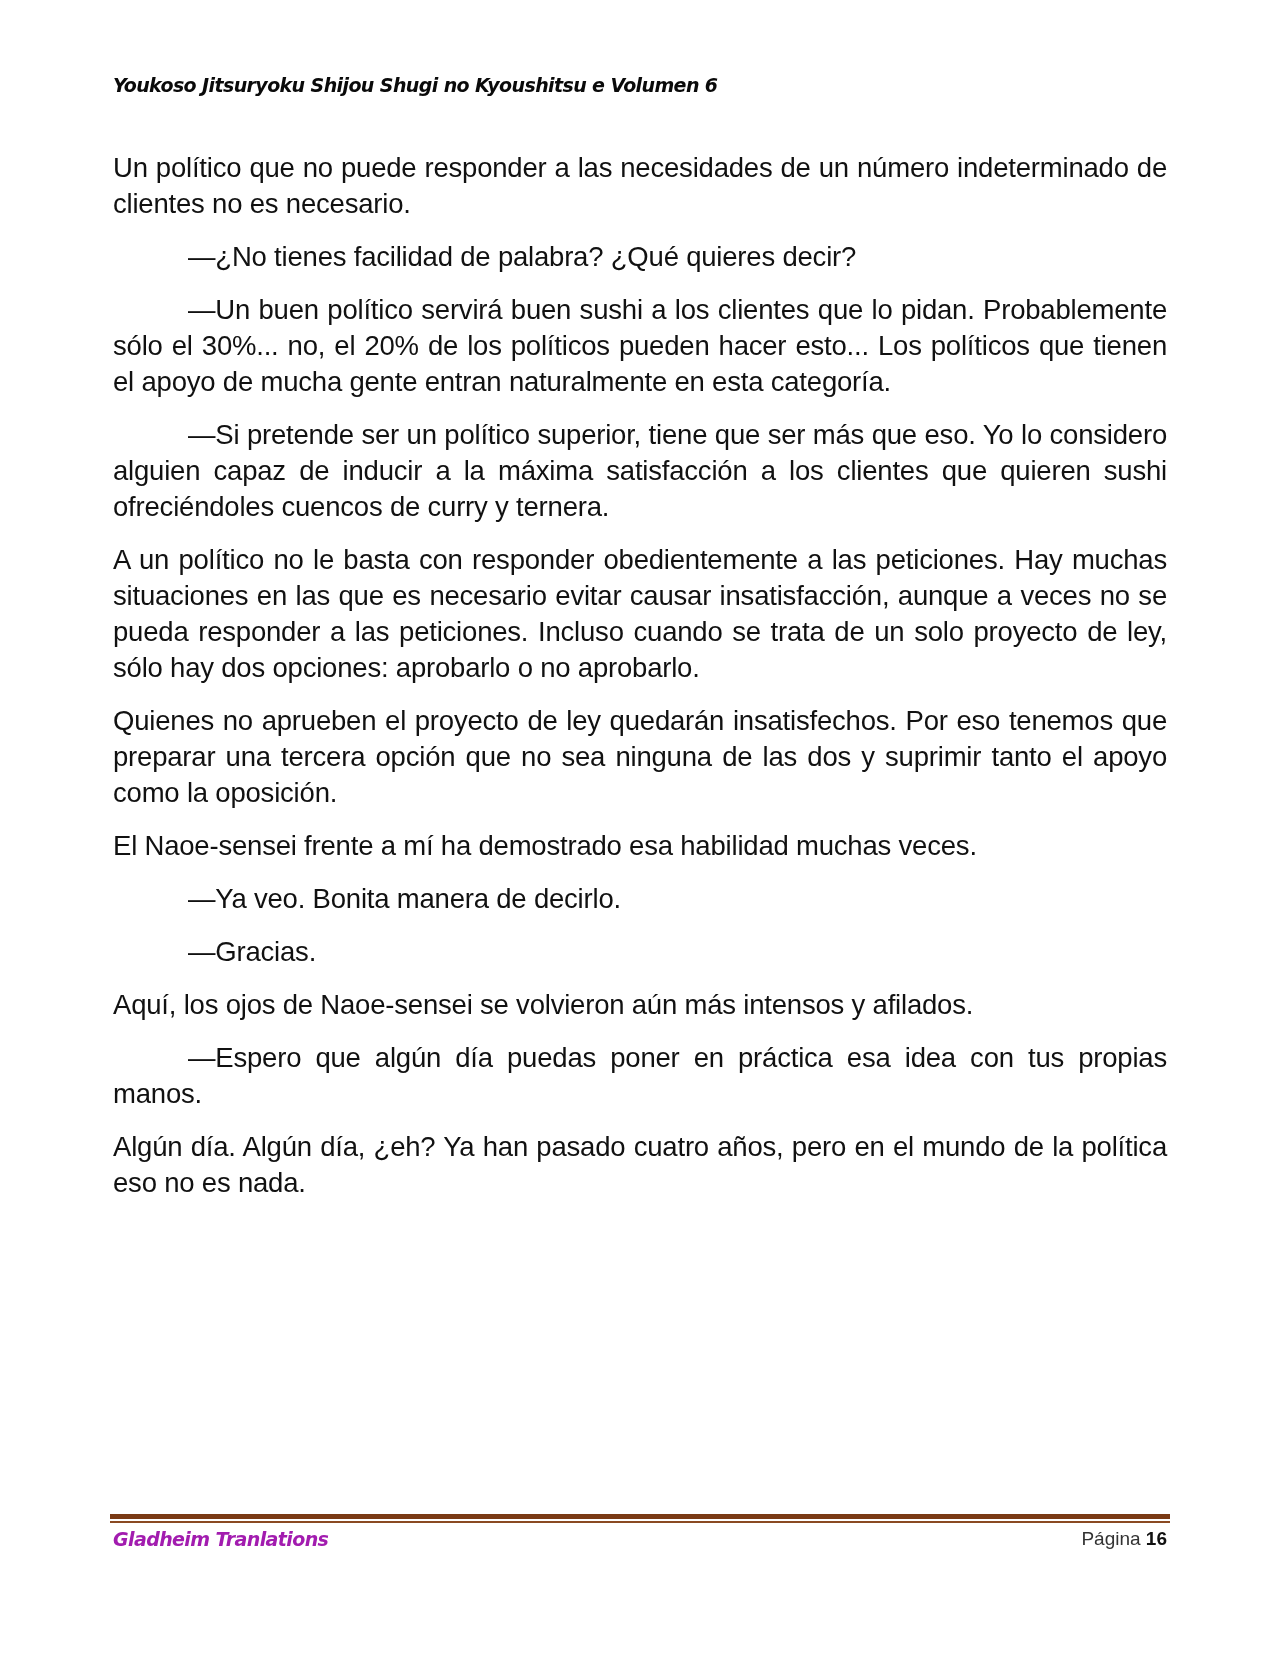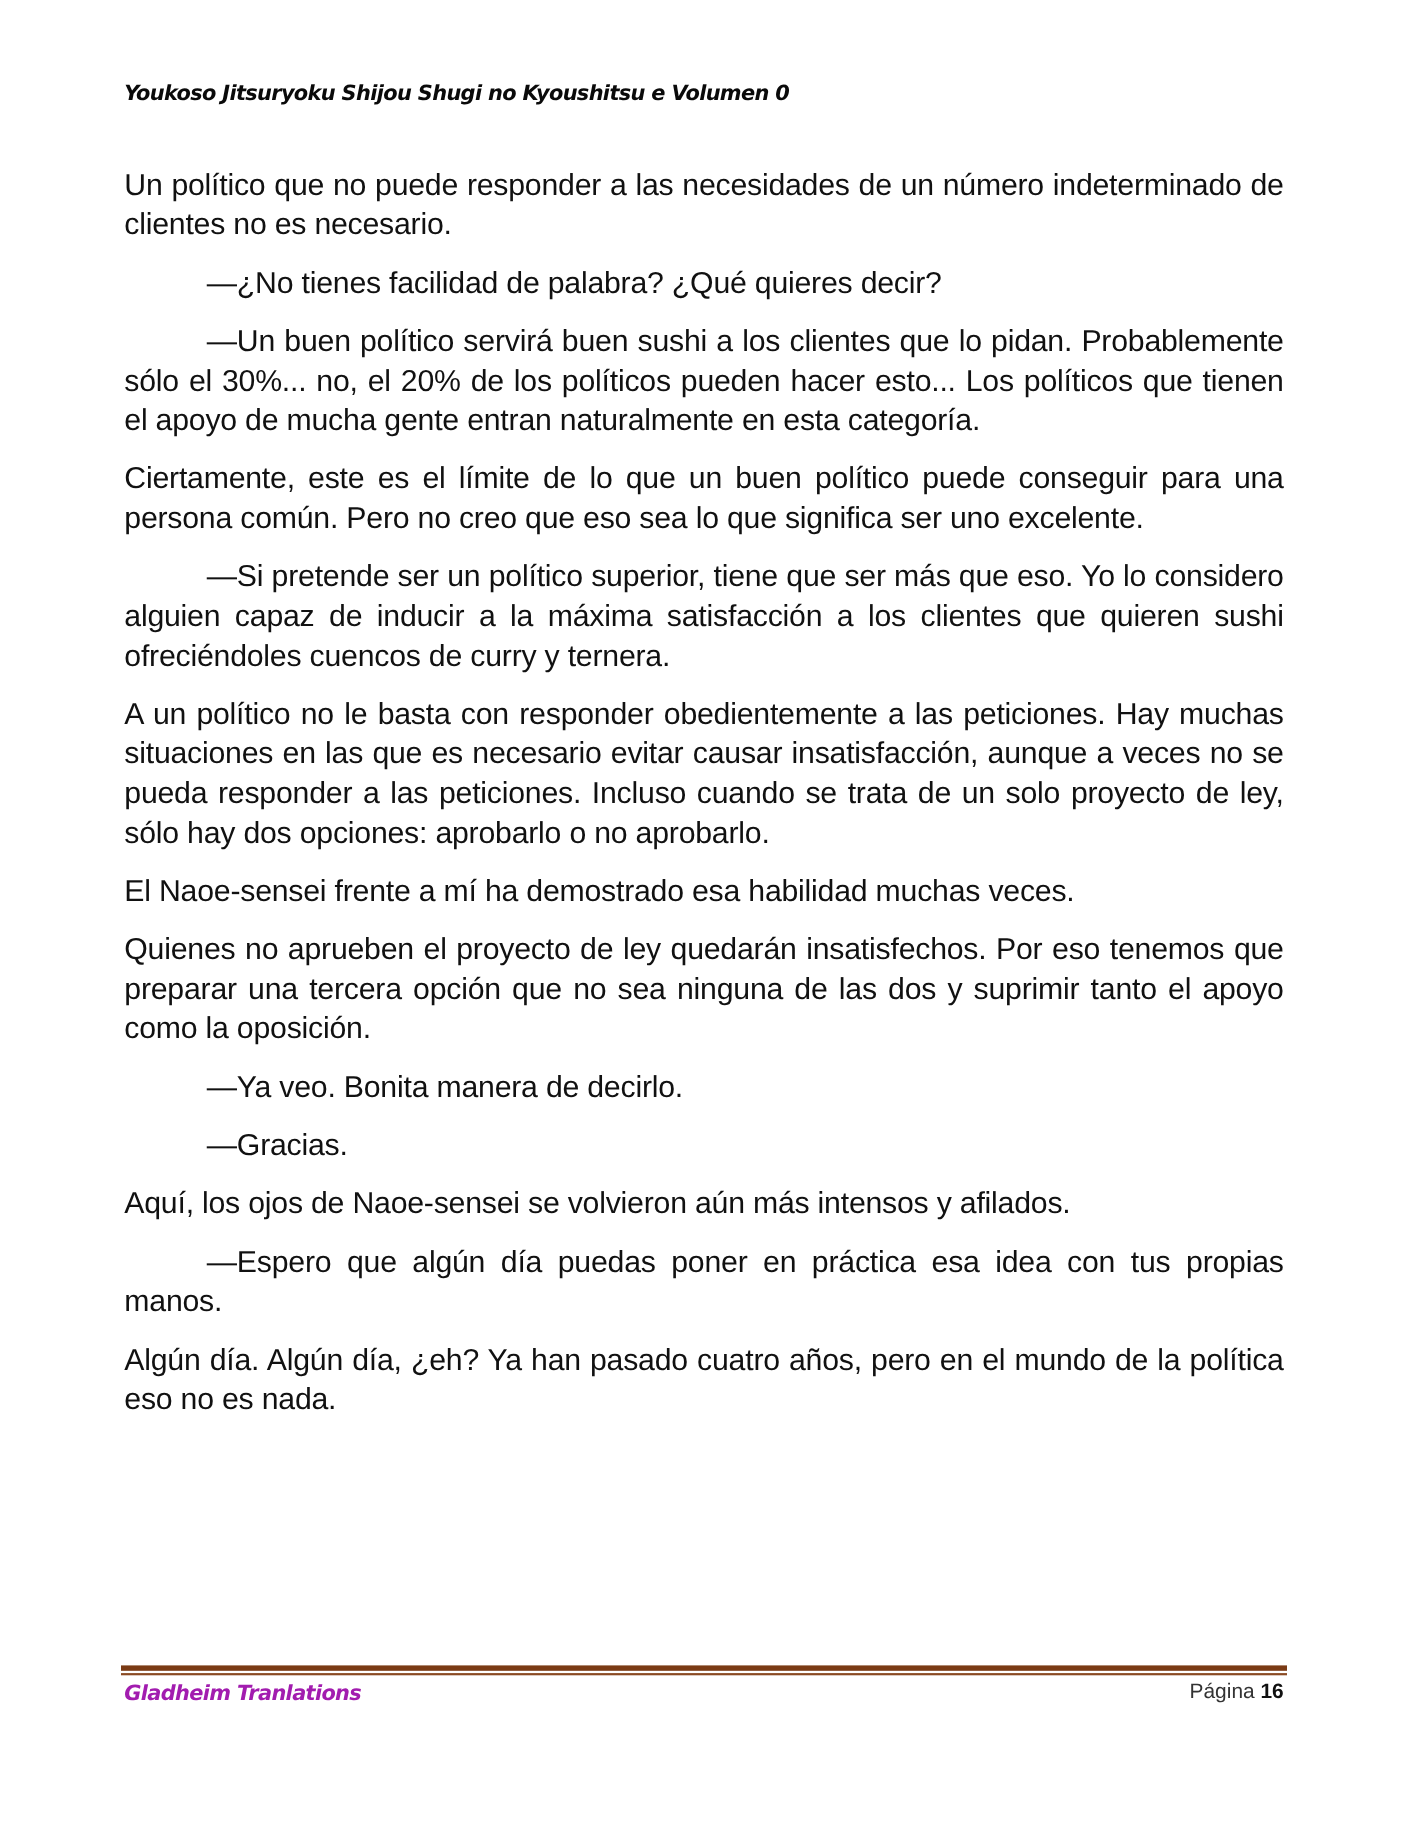--- a/index.html
+++ b/index.html
@@ -86,31 +86,30 @@
       text-align: center;
     }
     .footer-right .page-num {
       font-weight: bold;
       color: #111111;
     }
   </style>
 </head>
 <body>
 
-<div class="page-header">Youkoso Jitsuryoku Shijou Shugi no Kyoushitsu e  Volumen 0</div>
+<div class="page-header">Youkoso Jitsuryoku Shijou Shugi no Kyoushitsu e  Volumen 6</div>
 
 <div class="body-text">
   <p class="para">Un político que no puede responder a las necesidades de un número indeterminado de clientes no es necesario.</p>
   <p class="para indent">—¿No tienes facilidad de palabra? ¿Qué quieres decir?</p>
   <p class="para indent">—Un buen político servirá buen sushi a los clientes que lo pidan. Probablemente sólo el 30%... no, el 20% de los políticos pueden hacer esto... Los políticos que tienen el apoyo de mucha gente entran naturalmente en esta categoría.</p>
-  <p class="para">Ciertamente, este es el límite de lo que un buen político puede conseguir para una persona común. Pero no creo que eso sea lo que significa ser uno excelente.</p>
   <p class="para indent">—Si pretende ser un político superior, tiene que ser más que eso. Yo lo considero alguien capaz de inducir a la máxima satisfacción a los clientes que quieren sushi ofreciéndoles cuencos de curry y ternera.</p>
   <p class="para">A un político no le basta con responder obedientemente a las peticiones. Hay muchas situaciones en las que es necesario evitar causar insatisfacción, aunque a veces no se pueda responder a las peticiones. Incluso cuando se trata de un solo proyecto de ley, sólo hay dos opciones: aprobarlo o no aprobarlo.</p>
+  <p class="para">Quienes no aprueben el proyecto de ley quedarán insatisfechos. Por eso tenemos que preparar una tercera opción que no sea ninguna de las dos y suprimir tanto el apoyo como la oposición.</p>
   <p class="para">El Naoe-sensei frente a mí ha demostrado esa habilidad muchas veces.</p>
-  <p class="para">Quienes no aprueben el proyecto de ley quedarán insatisfechos. Por eso tenemos que preparar una tercera opción que no sea ninguna de las dos y suprimir tanto el apoyo como la oposición.</p>
   <p class="para indent">—Ya veo. Bonita manera de decirlo.</p>
   <p class="para indent">—Gracias.</p>
   <p class="para">Aquí, los ojos de Naoe-sensei se volvieron aún más intensos y afilados.</p>
   <p class="para indent">—Espero que algún día puedas poner en práctica esa idea con tus propias manos.</p>
   <p class="para">Algún día. Algún día, ¿eh? Ya han pasado cuatro años, pero en el mundo de la política eso no es nada.</p>
 </div>
 
 <div class="footer-rule">
   <div class="thick"></div>
   <div class="gap"></div>

